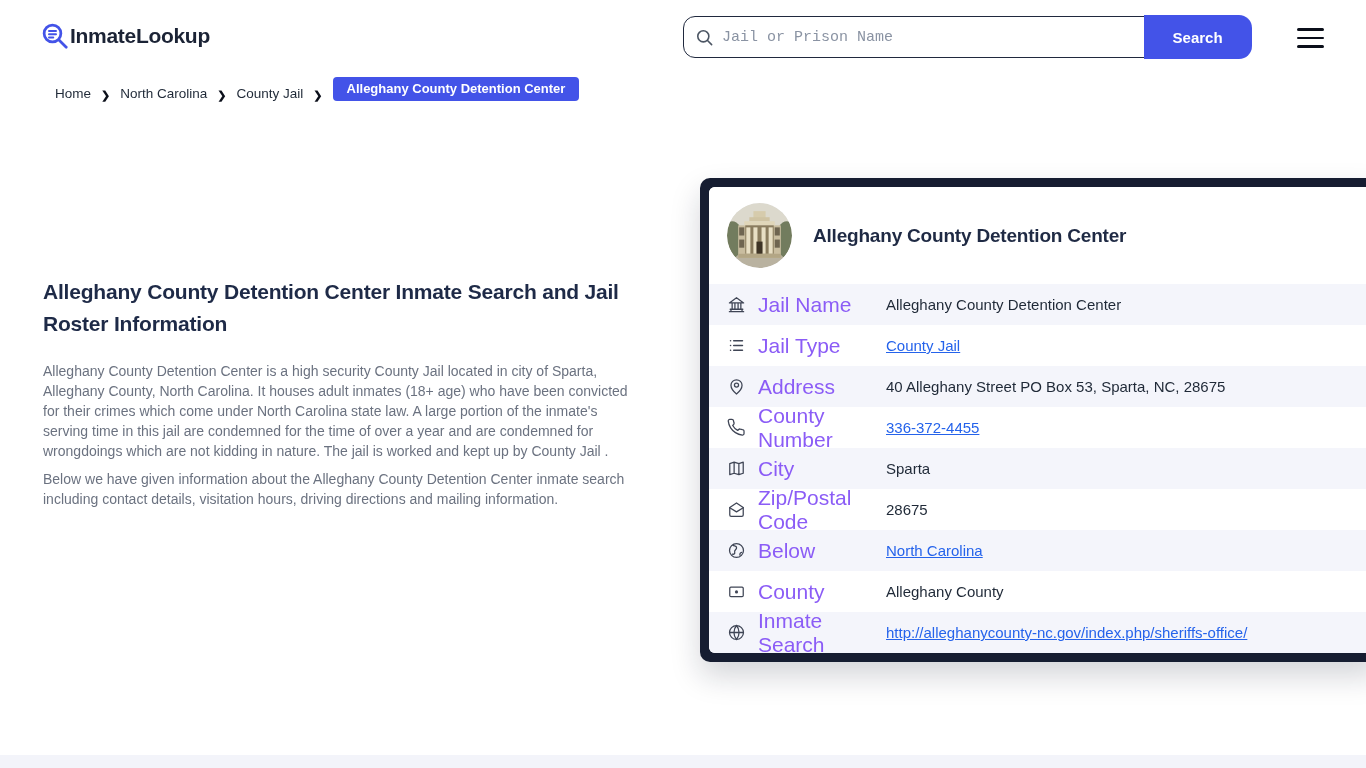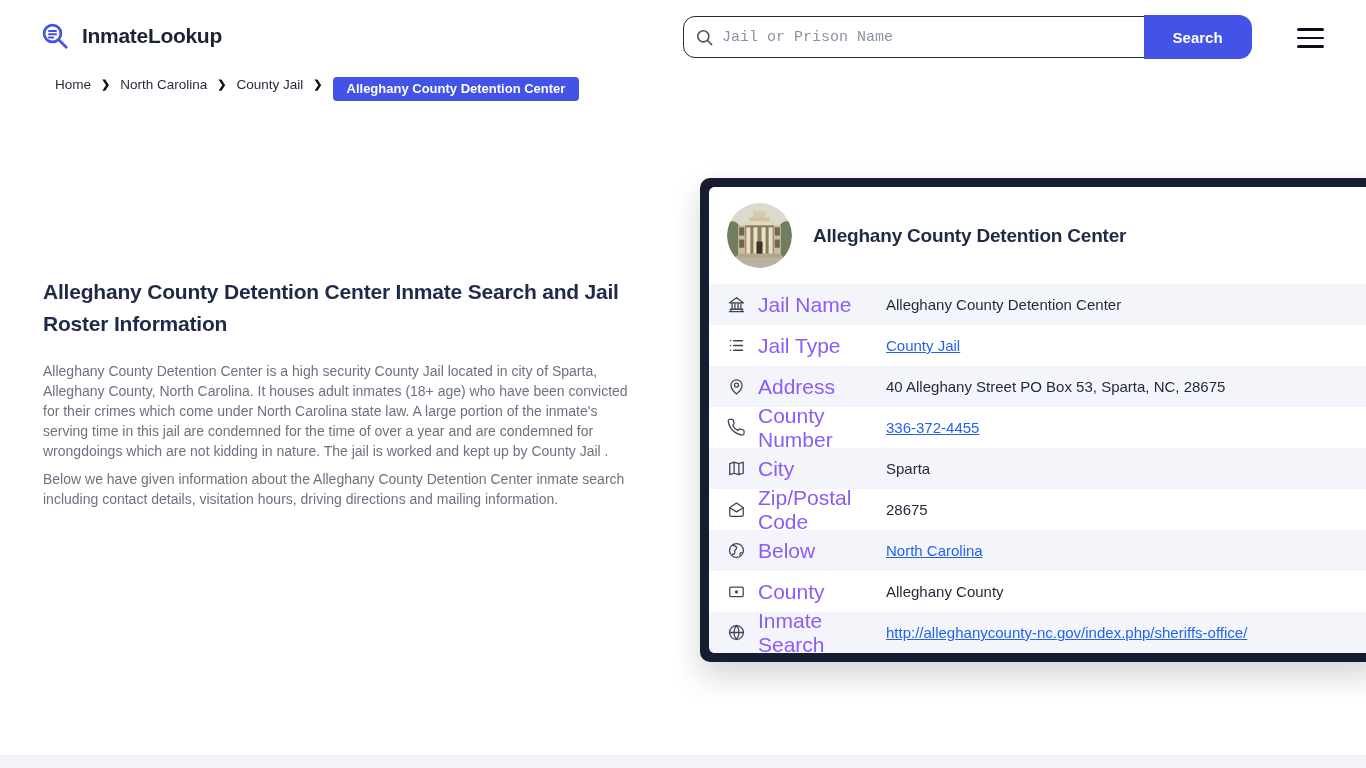--- a/index.html
+++ b/index.html
@@ -2,42 +2,42 @@
 <html style="--accent: #4353e8; --link: #2563eb; --card-border: #161d31; --row-alt: #f4f5fb; --heading: #1e2a47; --body-text: #6b7280;"><head>
 <meta charset="utf-8">
 <style>
   * { margin:0; padding:0; box-sizing:border-box; }
   html,body { width:1366px; height:768px; }
   body { font-family:"Liberation Sans", sans-serif; background:#fff; overflow:hidden; }
 
   .page { position:relative; width:1366px; height:768px; background:#fff; overflow:hidden; }
 
   
-  .logo { position:absolute; left:40px; top:21px; display:flex; align-items:center; gap:12px; cursor:pointer; }
+  .logo { position:absolute; left:40px; top:21px; display:flex; align-items:center; gap:0; cursor:pointer; }
   .logo-icon svg { display:block; }
   .logo-text { font-size:21px; font-weight:700; color:#1b2335; letter-spacing:-0.3px; }
 
   .searchbar { position:absolute; left:683px; top:16px; width:568px; height:42px;
                border:1.6px solid #20293e; border-radius:12px; background:#fff;
                display:flex; align-items:center; }
   .search-glyph { margin-left:11px; display:flex; align-items:center; color:#4b5563; }
   .searchbar input { flex:1; height:100%; border:none; outline:none; background:transparent;
                font-family:Liberation Mono, monospace; font-size:15px; color:#111827; padding:0 8px; }
   .searchbar input::placeholder { color:#8a93a3; }
   .search-btn { position:absolute; top:-1.6px; right:-1.6px; bottom:-1.6px; width:108px;
                background:var(--accent); color:#fff; border:none; cursor:pointer;
                font-family:"Liberation Sans",sans-serif; font-size:15px; font-weight:700;
                border-radius:0 13px 13px 0; }
 
   .hamburger { position:absolute; left:1297px; top:28px; width:27px; cursor:pointer; }
   .hamburger span { display:block; height:2.6px; background:#0b0f1a; border-radius:2px; margin-bottom:6px; }
   .hamburger span:last-child { margin-bottom:0; }
 
   
-  .breadcrumb { position:absolute; left:55px; top:77px; display:flex; align-items:flex-start; gap:10px;
+  .breadcrumb { position:absolute; left:55px; top:77px; display:flex; align-items:flex-end; gap:10px;
                 font-size:13.5px; }
   .bc-link { color:#1f2937; font-weight:500; text-decoration:none; cursor:pointer; }
   .bc-sep { font-size:11px; font-weight:700; color:#0b0f1a; transform:translateY(0.5px); }
   .bc-pill { background:var(--accent); color:#fff; font-size:13px; font-weight:700;
              padding:4px 14px 5px; border-radius:4px; }
 
   
   .article { position:absolute; left:43px; top:276px; width:592px; }
   .article h1 { font-size:21px; line-height:32px; font-weight:700; color:var(--heading); letter-spacing:-0.2px; }
   .article p { margin-top:21px; font-size:14px; line-height:20px; color:var(--body-text); }

